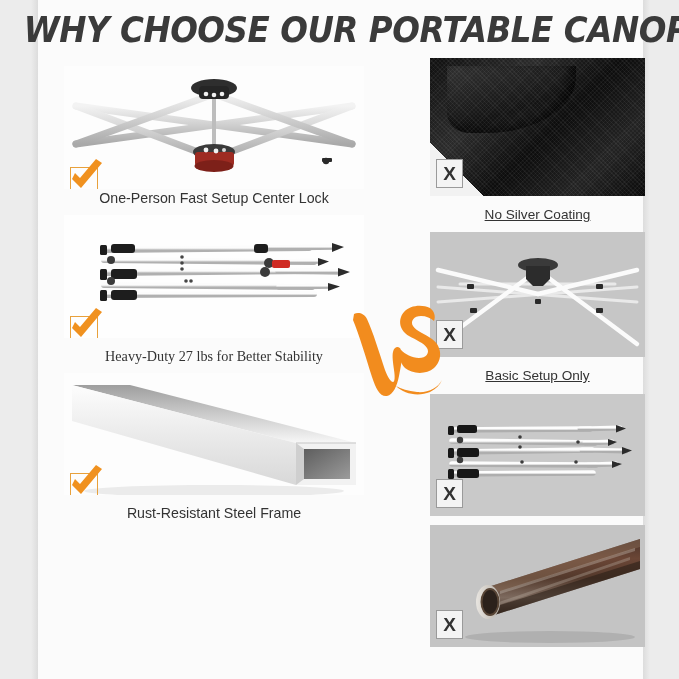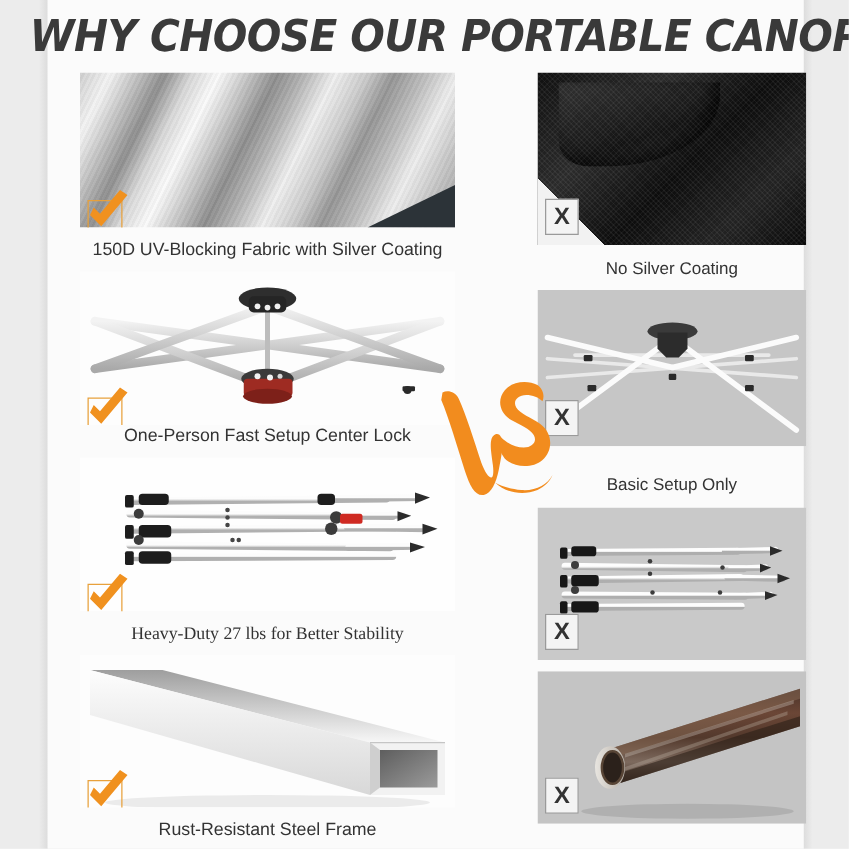--- a/index.html
+++ b/index.html
@@ -40,21 +40,21 @@
   .col-left{left:64px;width:300px;}
   .col-right{left:430px;width:215px;}
 
   .item{position:relative;margin-bottom:0;}
   .shot{position:relative;overflow:hidden;}
   .cap{
     text-align:center;color:#333;
     font-size:14.2px;line-height:18px;
     white-space:nowrap;
   }
-  .col-right .cap{font-size:13.6px;}
+  .col-right .cap{font-size:13.6px;text-decoration:underline;}
 
   
   .badge-ok{
     position:absolute;left:6px;bottom:-6px;width:26px;height:26px;
     border:1.4px solid #e8a13c;background:rgba(255,255,255,0);
     z-index:4;
   }
   .badge-ok svg{position:absolute;left:-6px;top:-11px;width:42px;height:42px;overflow:visible;}
   .badge-x{
     position:absolute;left:6px;bottom:8px;width:25px;height:27px;
@@ -130,33 +130,20 @@
 </style>
 </head>
 <body>
 
 <div class="card"></div>
 
 <div class="title">WHY CHOOSE OUR PORTABLE CANOPY?</div>
 
 <div class="col col-left">
 
-  <div class="item">
-    <div class="shot" style="height:124px;">
-      <div class="silver">
-          <div class="wv"></div>
-        </div>
-      <div class="badge-ok">
-        <svg viewBox="0 0 42 42">
-            <path d="M7 22 L16 31 L37 6 L31 2 L15 21 L10 16 Z" fill="#f0911f"></path>
-          </svg>
-      </div>
-    </div>
-    <div class="cap" style="margin-top:9px;">150D UV-Blocking Fabric with Silver Coating</div>
-  </div>
 
   <div class="item" style="margin-top:8px;">
     <div class="shot" style="height:123px;">
       <div class="framebg light">
         <svg viewBox="0 0 300 123" style="position:absolute;inset:0;width:100%;height:100%;">
           <defs>
             <linearGradient id="bar" x1="0" y1="0" x2="0" y2="1">
               <stop offset="0" stop-color="#f3f3f3"></stop>
                 <stop offset=".5" stop-color="#cfcfcf"></stop>
                 <stop offset="1" stop-color="#a9a9a9"></stop>
@@ -337,21 +324,21 @@
             <rect x="105" y="67" width="6" height="5" rx="1"></rect>
             <rect x="40" y="76" width="7" height="5" rx="1"></rect>
             <rect x="166" y="76" width="7" height="5" rx="1"></rect>
           </g>
         </svg>
       </div>
       <div class="badge-x">
         <span>X</span>
       </div>
     </div>
-    <div class="cap" style="margin-top:22px;">Basic Setup Only</div>
+    <div class="cap" style="margin-top:10px;">Basic Setup Only</div>
   </div>
 
   <div class="item" style="margin-top:9px;">
     <div class="shot" style="height:122px;">
       <div class="foldedbg gray">
         <svg viewBox="0 0 215 122" style="position:absolute;inset:0;width:100%;height:100%;">
           <defs>
             <linearGradient id="tub2" x1="0" y1="0" x2="0" y2="1">
               <stop offset="0" stop-color="#fdfdfd"></stop>
                 <stop offset=".5" stop-color="#e0e0e0"></stop>

